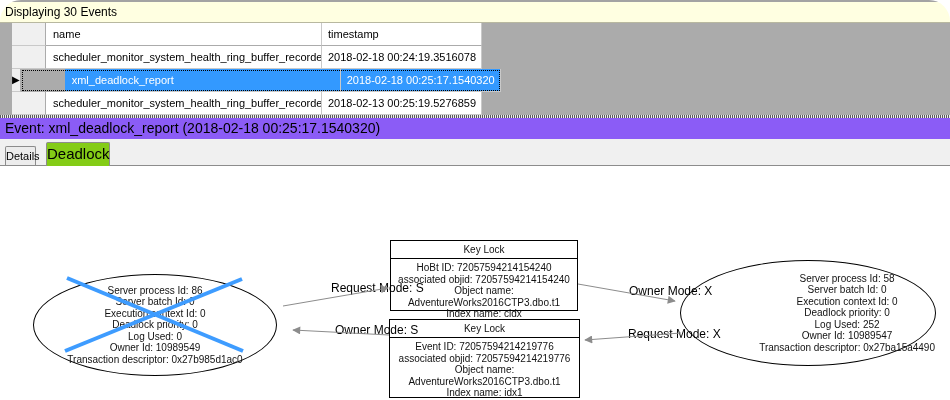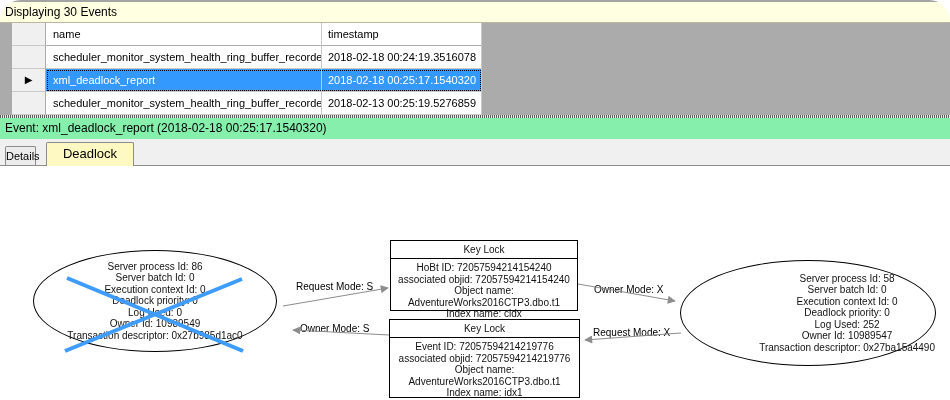--- a/index.html
+++ b/index.html
@@ -16,50 +16,50 @@
   .grid-table { position:absolute; left:12px; top:0; width:470px; }
   .grow { display:flex; height:23px; }
   .cell { border-right:1px solid #c9c9c9; border-bottom:1px solid #c9c9c9;
           font-size:11px; line-height:22px; white-space:nowrap; overflow:hidden; background:#fff; color:#000; }
   .rowhead { width:34px; background:#f0f0f0; border-right:1px solid #ababab; border-bottom:1px solid #c9c9c9;
              text-align:center; font-size:10px; line-height:22px; color:#000; }
   .c-name { width:276px; padding-left:7px; }
   .c-ts   { width:160px; padding-left:6px; }
   .hdr .cell { border-bottom:1px solid #ababab; }
   .row-selected .cell { background:#3399ff; color:#fff; }
-  .row-selected .datacells { outline:1px dotted #000; outline-offset:-2px; }
+  .row-selected .datacells { outline:1px dotted #000; outline-offset:-2px;padding-left:44px; }
   .datacells { display:flex; }
 
   
   .splitter { height:3px;
     background-image:repeating-linear-gradient(90deg,#5a5a5a 0 1px,#ececec 1px 2px); }
 
   
-  .event-bar { height:21px; background:#86efac; font-size:12px; color:#000;
+  .event-bar { height:21px; background:#8b5cf6; font-size:14px; color:#000;
                line-height:20px; padding-left:5px; }
   .tabstrip { position:relative; height:26px; background:#f0f0f0; }
   .tab { position:absolute; bottom:0; font-size:11px; text-align:center;
          border:1px solid #8c8c8c; border-bottom:none; border-radius:2px 2px 0 0; color:#000; }
   .tab-inactive { left:5px; width:31px; height:19px; line-height:18px; background:#ececec; }
-  .tab-active { left:46px; width:88px; height:24px; line-height:22px; background:#fef9c3;
-                bottom:-1px; z-index:3; font-size:13px; }
+  .tab-active { left:46px; width:64px; height:24px; line-height:22px; background:#84cc16;
+                bottom:-1px; z-index:3; font-size:15px; }
 
   
   .content { position:relative; height:235px; background:#fff; border-top:1px solid #8c8c8c; }
   .node-ellipse { position:absolute; border:1px solid #000; border-radius:50%;
                   display:flex; align-items:center; justify-content:center; text-align:center;
                   font-size:10px; line-height:11.5px; color:#111; background:#fff; }
-  .ellipse-left { left:33px; top:84px; width:244px; height:102px; }
+  .ellipse-left { left:33px; top:108px; width:244px; height:102px; }
   .ellipse-right { left:680px; top:94px; width:256px; height:106px;justify-content:flex-end; }
   .node-box { position:absolute; border:1px solid #000; background:#fff; font-size:10px; color:#111; }
   .box-top { left:390px; top:74px; width:188px; height:71px; }
   .box-bottom { left:389px; top:153px; width:191px; height:79px; }
   .box-title { height:18px; line-height:17px; text-align:center; border-bottom:1px solid #000; }
   .box-body { padding-top:3px; text-align:center; line-height:11.5px; }
-  .edge-label { position:absolute; font-size:10px; color:#000; z-index:1; }
+  .edge-label { position:absolute; font-size:12px; color:#000; z-index:1;margin-left:35px; }
   svg.overlay { position:absolute; left:0; top:0; z-index:2; pointer-events:none; }
 </style>
 </head>
 <body>
 
 <div class="viewer">
 
   <div class="top-strip"></div>
 
   <div class="events-header">

